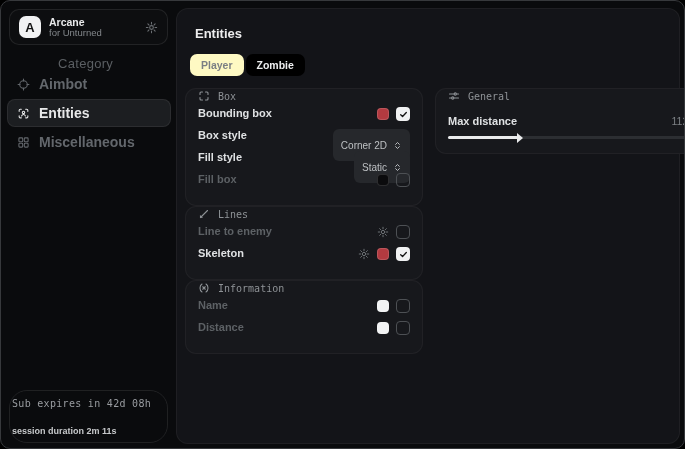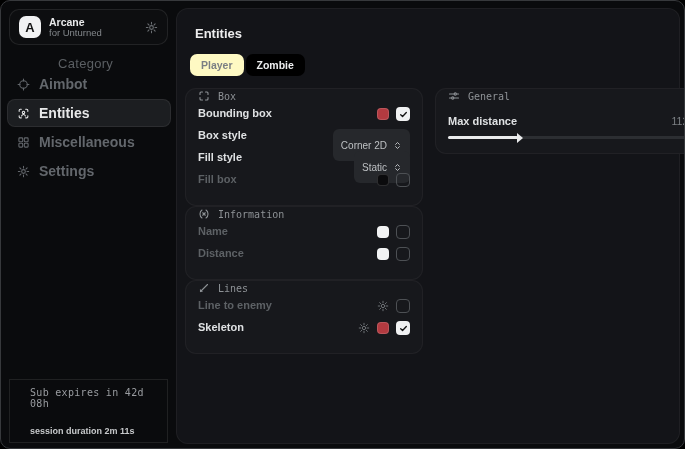--- a/index.html
+++ b/index.html
@@ -31,22 +31,22 @@
   .nav { position:absolute; left:6px; top:69px; right:5px; }
   .nav-item {
     display:flex; align-items:center; gap:9px; height:28px; margin-bottom:1px;
     padding:0 9px; border-radius:8px; color:#63676c; font-size:14px; font-weight:600;
     border:1px solid transparent; cursor:default;
   }
   .nav-item.active { background:#1c1e21; border-color:rgba(255,255,255,.07); color:#e7e8e9; }
   .nav-item .ic { display:flex; flex:none; }
   .footer-card {
     position:absolute; left:8px; right:8px; bottom:5px;
-    border:1px solid rgba(255,255,255,.09); border-radius:0;
-    padding:7px 20px 6px;
+    border:1px solid rgba(255,255,255,.09); border-radius:18px;
+    padding:7px 2px 6px;
   }
   .footer-line1 { font-family:"DejaVu Sans Mono", monospace; font-size:10px; color:#9a9da1; letter-spacing:.3px; }
   .footer-line2 { font-size:9px; color:#c7c9cb; font-weight:700; margin-top:17px; }
   
   .main {
     position:absolute; left:175px; top:7px; width:504px; height:436px;
     background:#131418; border:1px solid rgba(255,255,255,.05); border-radius:12px;
   }
   .main-title { position:absolute; left:18px; top:17px; font-size:13px; font-weight:700; color:#ededee; }
   .tabs { position:absolute; left:13px; top:45px; display:flex; gap:2px; }
@@ -135,29 +135,20 @@
         <span class="ic">
           <svg width="13" height="13" viewBox="0 0 24 24" fill="none" stroke="currentColor" stroke-width="2">
               <rect x="3.5" y="3.5" width="7" height="7" rx="1.5"></rect>
               <rect x="13.5" y="3.5" width="7" height="7" rx="1.5"></rect>
               <rect x="3.5" y="13.5" width="7" height="7" rx="1.5"></rect>
               <rect x="13.5" y="13.5" width="7" height="7" rx="1.5"></rect>
             </svg>
         </span>
         <span>Miscellaneous</span>
       </div>
-      <div class="nav-item">
-        <span class="ic">
-          <svg width="13" height="13" viewBox="0 0 24 24" fill="none" stroke="currentColor" stroke-width="2" stroke-linecap="round">
-              <circle cx="12" cy="12" r="3.4"></circle>
-              <path d="M12 2.5v3M12 18.5v3M2.5 12h3M18.5 12h3M5.3 5.3l2.1 2.1M16.6 16.6l2.1 2.1M18.7 5.3l-2.1 2.1M7.4 16.6l-2.1 2.1"></path>
-            </svg>
-        </span>
-        <span>Settings</span>
-      </div>
     </div>
 
     <div class="footer-card">
       <div class="footer-line1">Sub expires in 42d 08h</div>
       <div class="footer-line2">session duration 2m 11s</div>
     </div>
   </div>
 
   <div class="main">
 
@@ -212,20 +203,61 @@
                   <polyline points="7,15 12,20 17,15"></polyline>
                 </svg>
             </span>
           </span>
         </div>
         <div class="row disabled">
           <span class="row-label">Fill box</span>
           <span class="controls">
             <span class="swatch" style="background: rgb(11, 11, 13);"></span>
             <span class="checkbox unchecked"></span>
+          </span>
+        </div>
+      </div>
+
+      <div class="card">
+        <div class="card-header">
+          <span>
+            <svg width="12" height="12" viewBox="0 0 24 24" fill="none" stroke="currentColor" stroke-width="2.2" stroke-linecap="round">
+                <path d="M5 19L19 5"></path>
+                <path d="M5 19l2.5-.5L5 16.5z"></path>
+              </svg>
+          </span>
+          <span>Lines</span>
+        </div>
+        <div class="row disabled">
+          <span class="row-label">Line to enemy</span>
+          <span class="controls">
+            <span class="row-gear">
+              <svg width="12" height="12" viewBox="0 0 24 24" fill="none" stroke="currentColor" stroke-width="2" stroke-linecap="round">
+                  <circle cx="12" cy="12" r="3.4"></circle>
+                  <path d="M12 2.5v3M12 18.5v3M2.5 12h3M18.5 12h3M5.3 5.3l2.1 2.1M16.6 16.6l2.1 2.1M18.7 5.3l-2.1 2.1M7.4 16.6l-2.1 2.1"></path>
+                </svg>
+            </span>
+            <span class="checkbox unchecked"></span>
+          </span>
+        </div>
+        <div class="row">
+          <span class="row-label">Skeleton</span>
+          <span class="controls">
+            <span class="row-gear">
+              <svg width="12" height="12" viewBox="0 0 24 24" fill="none" stroke="currentColor" stroke-width="2" stroke-linecap="round">
+                  <circle cx="12" cy="12" r="3.4"></circle>
+                  <path d="M12 2.5v3M12 18.5v3M2.5 12h3M18.5 12h3M5.3 5.3l2.1 2.1M16.6 16.6l2.1 2.1M18.7 5.3l-2.1 2.1M7.4 16.6l-2.1 2.1"></path>
+                </svg>
+            </span>
+            <span class="swatch" style="background: rgb(178, 58, 64);"></span>
+            <span class="checkbox checked">
+              <svg width="9" height="9" viewBox="0 0 24 24" fill="none" stroke="#141414" stroke-width="3.5" stroke-linecap="round" stroke-linejoin="round">
+                  <polyline points="4.5,12.5 9.5,17.5 19.5,6.5"></polyline>
+                </svg>
+            </span>
           </span>
         </div>
       </div>
 
       <div class="card">
         <div class="card-header">
           <span>
             <svg width="12" height="12" viewBox="0 0 24 24" fill="none" stroke="currentColor" stroke-width="2.2" stroke-linecap="round">
                 <path d="M8 4C5.5 5.5 4 8.5 4 12s1.5 6.5 4 8M16 4c2.5 1.5 4 4.5 4 8s-1.5 6.5-4 8"></path>
                 <path d="M9.5 9.5l5 5M14.5 9.5l-5 5"></path>
@@ -238,61 +270,20 @@
           <span class="controls">
             <span class="swatch" style="background: rgb(242, 243, 244);"></span>
             <span class="checkbox unchecked"></span>
           </span>
         </div>
         <div class="row disabled">
           <span class="row-label">Distance</span>
           <span class="controls">
             <span class="swatch" style="background: rgb(242, 243, 244);"></span>
             <span class="checkbox unchecked"></span>
-          </span>
-        </div>
-      </div>
-
-      <div class="card">
-        <div class="card-header">
-          <span>
-            <svg width="12" height="12" viewBox="0 0 24 24" fill="none" stroke="currentColor" stroke-width="2.2" stroke-linecap="round">
-                <path d="M5 19L19 5"></path>
-                <path d="M5 19l2.5-.5L5 16.5z"></path>
-              </svg>
-          </span>
-          <span>Lines</span>
-        </div>
-        <div class="row disabled">
-          <span class="row-label">Line to enemy</span>
-          <span class="controls">
-            <span class="row-gear">
-              <svg width="12" height="12" viewBox="0 0 24 24" fill="none" stroke="currentColor" stroke-width="2" stroke-linecap="round">
-                  <circle cx="12" cy="12" r="3.4"></circle>
-                  <path d="M12 2.5v3M12 18.5v3M2.5 12h3M18.5 12h3M5.3 5.3l2.1 2.1M16.6 16.6l2.1 2.1M18.7 5.3l-2.1 2.1M7.4 16.6l-2.1 2.1"></path>
-                </svg>
-            </span>
-            <span class="checkbox unchecked"></span>
-          </span>
-        </div>
-        <div class="row">
-          <span class="row-label">Skeleton</span>
-          <span class="controls">
-            <span class="row-gear">
-              <svg width="12" height="12" viewBox="0 0 24 24" fill="none" stroke="currentColor" stroke-width="2" stroke-linecap="round">
-                  <circle cx="12" cy="12" r="3.4"></circle>
-                  <path d="M12 2.5v3M12 18.5v3M2.5 12h3M18.5 12h3M5.3 5.3l2.1 2.1M16.6 16.6l2.1 2.1M18.7 5.3l-2.1 2.1M7.4 16.6l-2.1 2.1"></path>
-                </svg>
-            </span>
-            <span class="swatch" style="background: rgb(178, 58, 64);"></span>
-            <span class="checkbox checked">
-              <svg width="9" height="9" viewBox="0 0 24 24" fill="none" stroke="#141414" stroke-width="3.5" stroke-linecap="round" stroke-linejoin="round">
-                  <polyline points="4.5,12.5 9.5,17.5 19.5,6.5"></polyline>
-                </svg>
-            </span>
           </span>
         </div>
       </div>
     </div>
 
     <div class="col-right">
       <div class="card">
         <div class="card-header">
           <span>
             <svg width="12" height="12" viewBox="0 0 24 24" fill="none" stroke="currentColor" stroke-width="2.2" stroke-linecap="round">

